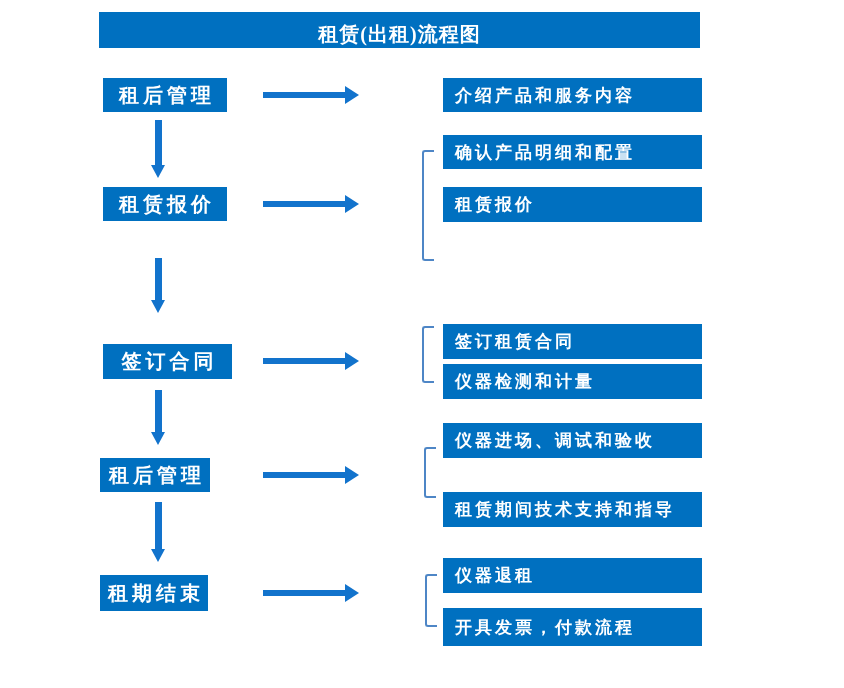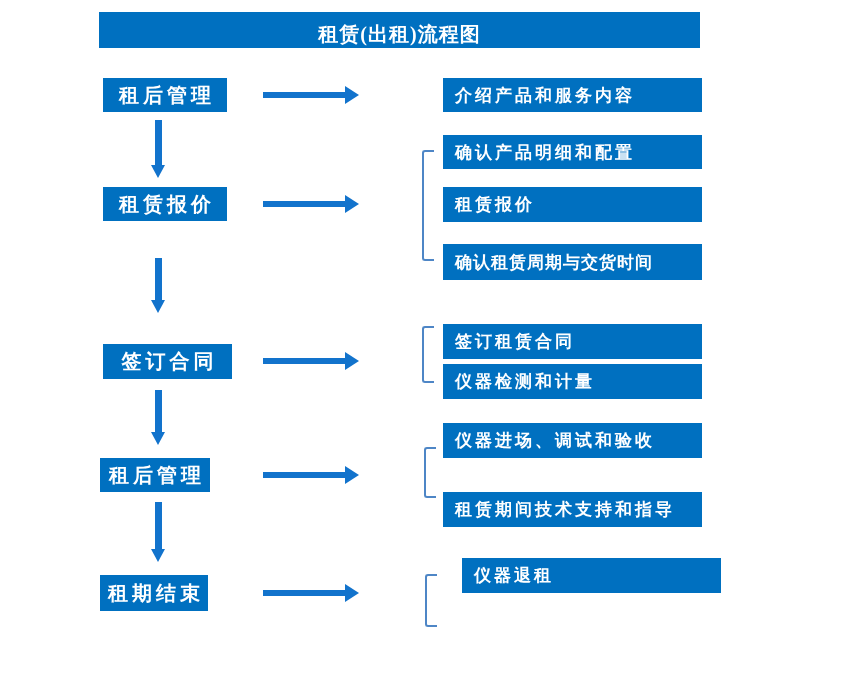--- a/index.html
+++ b/index.html
@@ -63,26 +63,26 @@
 
   <div class="box stage" style="left:103px; top:78px;  width:124px; height:34px;">租后管理</div>
   <div class="box stage" style="left:103px; top:187px; width:124px; height:34px;">租赁报价</div>
   <div class="box stage" style="left:103px; top:344px; width:129px; height:35px;">签订合同</div>
   <div class="box stage" style="left:100px; top:575px; width:108px; height:36px;">租期结束</div>
   <div class="box stage" style="left:100px; top:458px; width:110px; height:34px;">租后管理</div>
 
   <div class="box detail" style="top:78px;  height:34px;">介绍产品和服务内容</div>
   <div class="box detail" style="top:135px; height:34px;">确认产品明细和配置</div>
   <div class="box detail" style="top:187px; height:35px;">租赁报价</div>
-  <div class="box detail tight" style="top:244px; height:36px;">确认租赁周期与交货时间</div>
   <div class="box detail" style="top:324px; height:35px;">签订租赁合同</div>
   <div class="box detail" style="top:423px; height:35px;">仪器进场、调试和验收</div>
   <div class="box detail" style="top:364px; height:35px;">仪器检测和计量</div>
   <div class="box detail" style="top:492px; height:35px;">租赁期间技术支持和指导</div>
-  <div class="box detail" style="top:558px; height:35px;margin-left:19px;">仪器退租</div>
+  <div class="box detail" style="top:558px; height:35px;">仪器退租</div>
+  <div class="box detail" style="top:608px; height:38px;">开具发票，付款流程</div>
 
   <div class="varrow" style="left:151px; top:120px; height:58px;">
     <div class="shaft"></div>
     <div class="head"></div>
   </div>
   <div class="varrow" style="left:151px; top:258px; height:55px;">
     <div class="shaft"></div>
     <div class="head"></div>
   </div>
   <div class="varrow" style="left:151px; top:390px; height:55px;">

